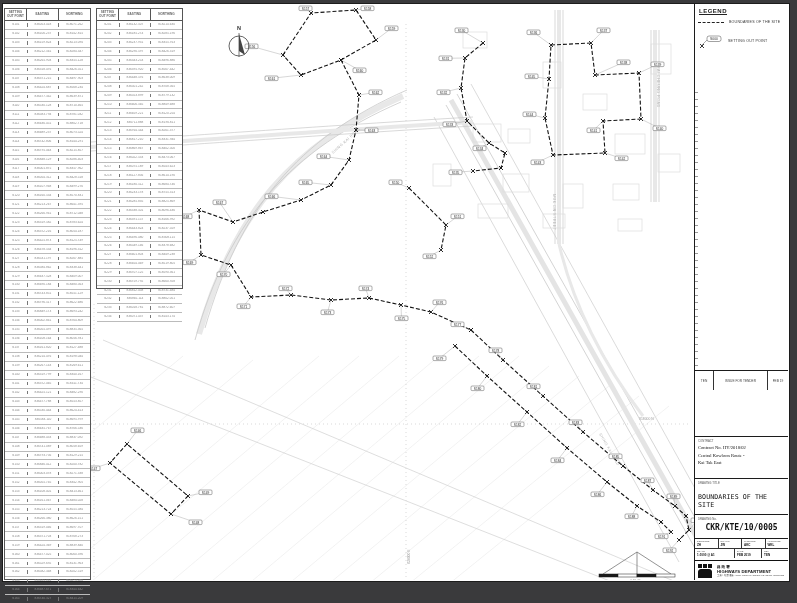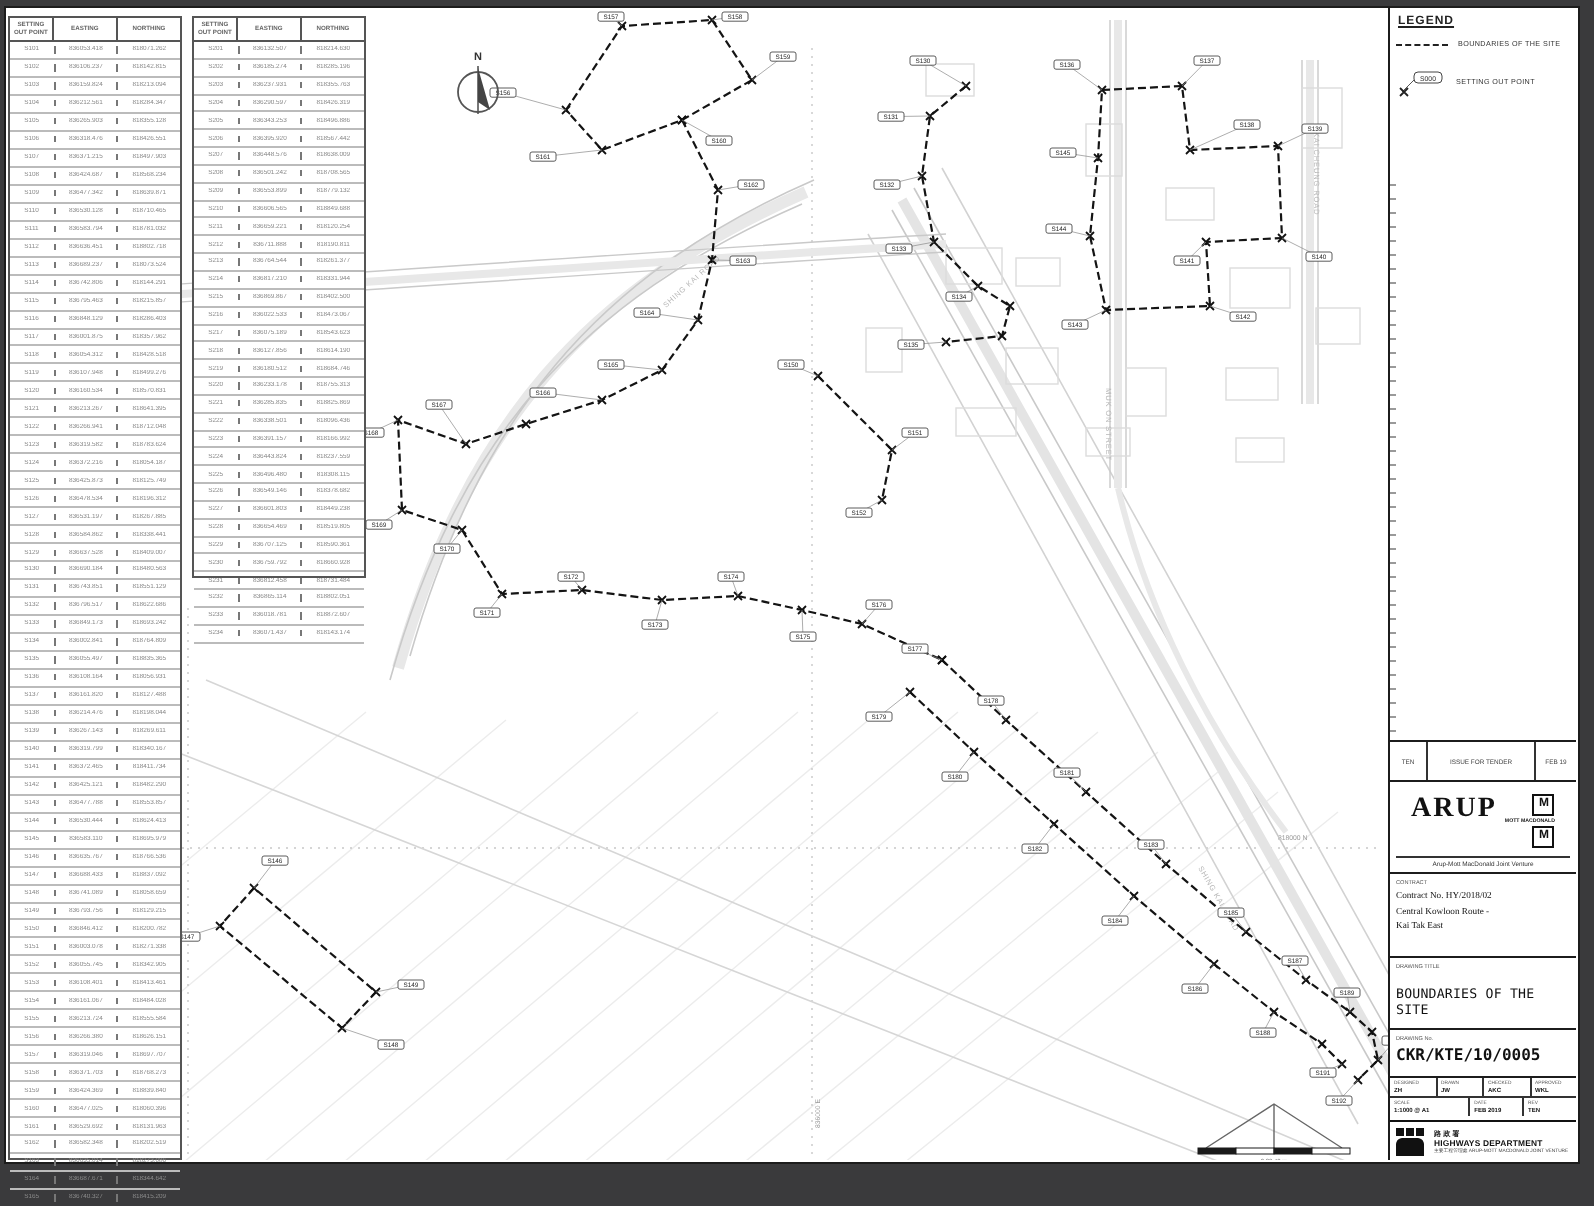--- a/index.html
+++ b/index.html
@@ -54,21 +54,21 @@
   .mm-col{margin-left:4px;display:flex;flex-direction:column;align-items:flex-end;}
   .mm-box{border:0.8px solid #111;font-size:6px;font-weight:bold;color:#111;width:9px;height:9px;line-height:9px;text-align:center;}
   .mm-label{font-size:2.6px;font-weight:bold;color:#111;margin:1px 0;}
   .jv-line{font-size:3.2px;color:#333;border-top:0.7px solid #333;margin-top:4px;padding-top:1px;}
   #contract-block{top:432px;height:42px;}
   .tiny-label{font-size:2.8px;color:#555;margin-bottom:2px;}
   .contract-line{font-size:4.6px;color:#111;margin-bottom:2.5px;font-family:"Liberation Serif","DejaVu Serif",serif;}
   #title-block{top:474px;height:36px;}
   .sheet-title{font-size:6.6px;color:#111;font-family:"DejaVu Sans Mono","Liberation Mono",monospace;margin-top:8px;letter-spacing:0.1px;}
   #dwgno-block{top:510px;height:24px;}
-  .dwg-no{font-size:8px;font-weight:bold;color:#111;font-family:"DejaVu Sans Mono","Liberation Mono",monospace;margin-top:2px;}
+  .dwg-no{font-size:8px;font-weight:bold;color:#111;font-family:"DejaVu Sans Mono","Liberation Mono",monospace;text-align:center;margin-top:2px;}
   #fields-block{top:534px;height:22px;padding:0;}
   .fields-row{display:flex;border-bottom:0.7px solid #333;}
   .f-cell{flex:1;border-right:0.7px solid #333;padding:1px 2px;box-sizing:border-box;min-width:0;}
   .f-cell:last-child{border-right:none;}
   .f-lab{font-size:2.4px;color:#555;display:block;}
   .f-val{font-size:3px;color:#111;font-weight:bold;display:block;white-space:nowrap;}
   #hyd-block{top:556px;height:20px;display:flex;align-items:center;border-top:1.4px solid #111;}
   .hyd-logo{width:16px;height:14px;margin-right:3px;position:relative;flex:none;}
   .hyd-sq{position:absolute;top:0;width:4px;height:4px;background:#111;}
   .hyd-arch{position:absolute;left:0;top:5px;width:14px;height:9px;background:#111;
@@ -943,31 +943,20 @@
     </div>
 
     <div id="tick-strip"></div>
 
     <div id="rev-block" class="rp-block">
       <div class="rev-cell" style="width:14px">TEN</div>
       <div class="rev-cell" style="flex:1">ISSUE FOR TENDER</div>
       <div class="rev-cell" style="width:16px;border-right:none">FEB 19</div>
     </div>
 
-    <div id="arup-block" class="rp-block">
-      <div class="arup-row">
-        <span class="arup-name">ARUP</span>
-        <span class="mm-col">
-          <span class="mm-box">M</span>
-          <span class="mm-label">MOTT MACDONALD</span>
-          <span class="mm-box">M</span>
-        </span>
-      </div>
-      <div class="jv-line">Arup-Mott MacDonald Joint Venture</div>
-    </div>
 
     <div id="contract-block" class="rp-block">
       <div class="tiny-label">CONTRACT</div>
       <div class="contract-line">Contract No. HY/2018/02</div>
       <div class="contract-line">Central Kowloon Route -</div>
       <div class="contract-line">Kai Tak East</div>
     </div>
 
     <div id="title-block" class="rp-block">
       <div class="tiny-label">DRAWING TITLE</div>

